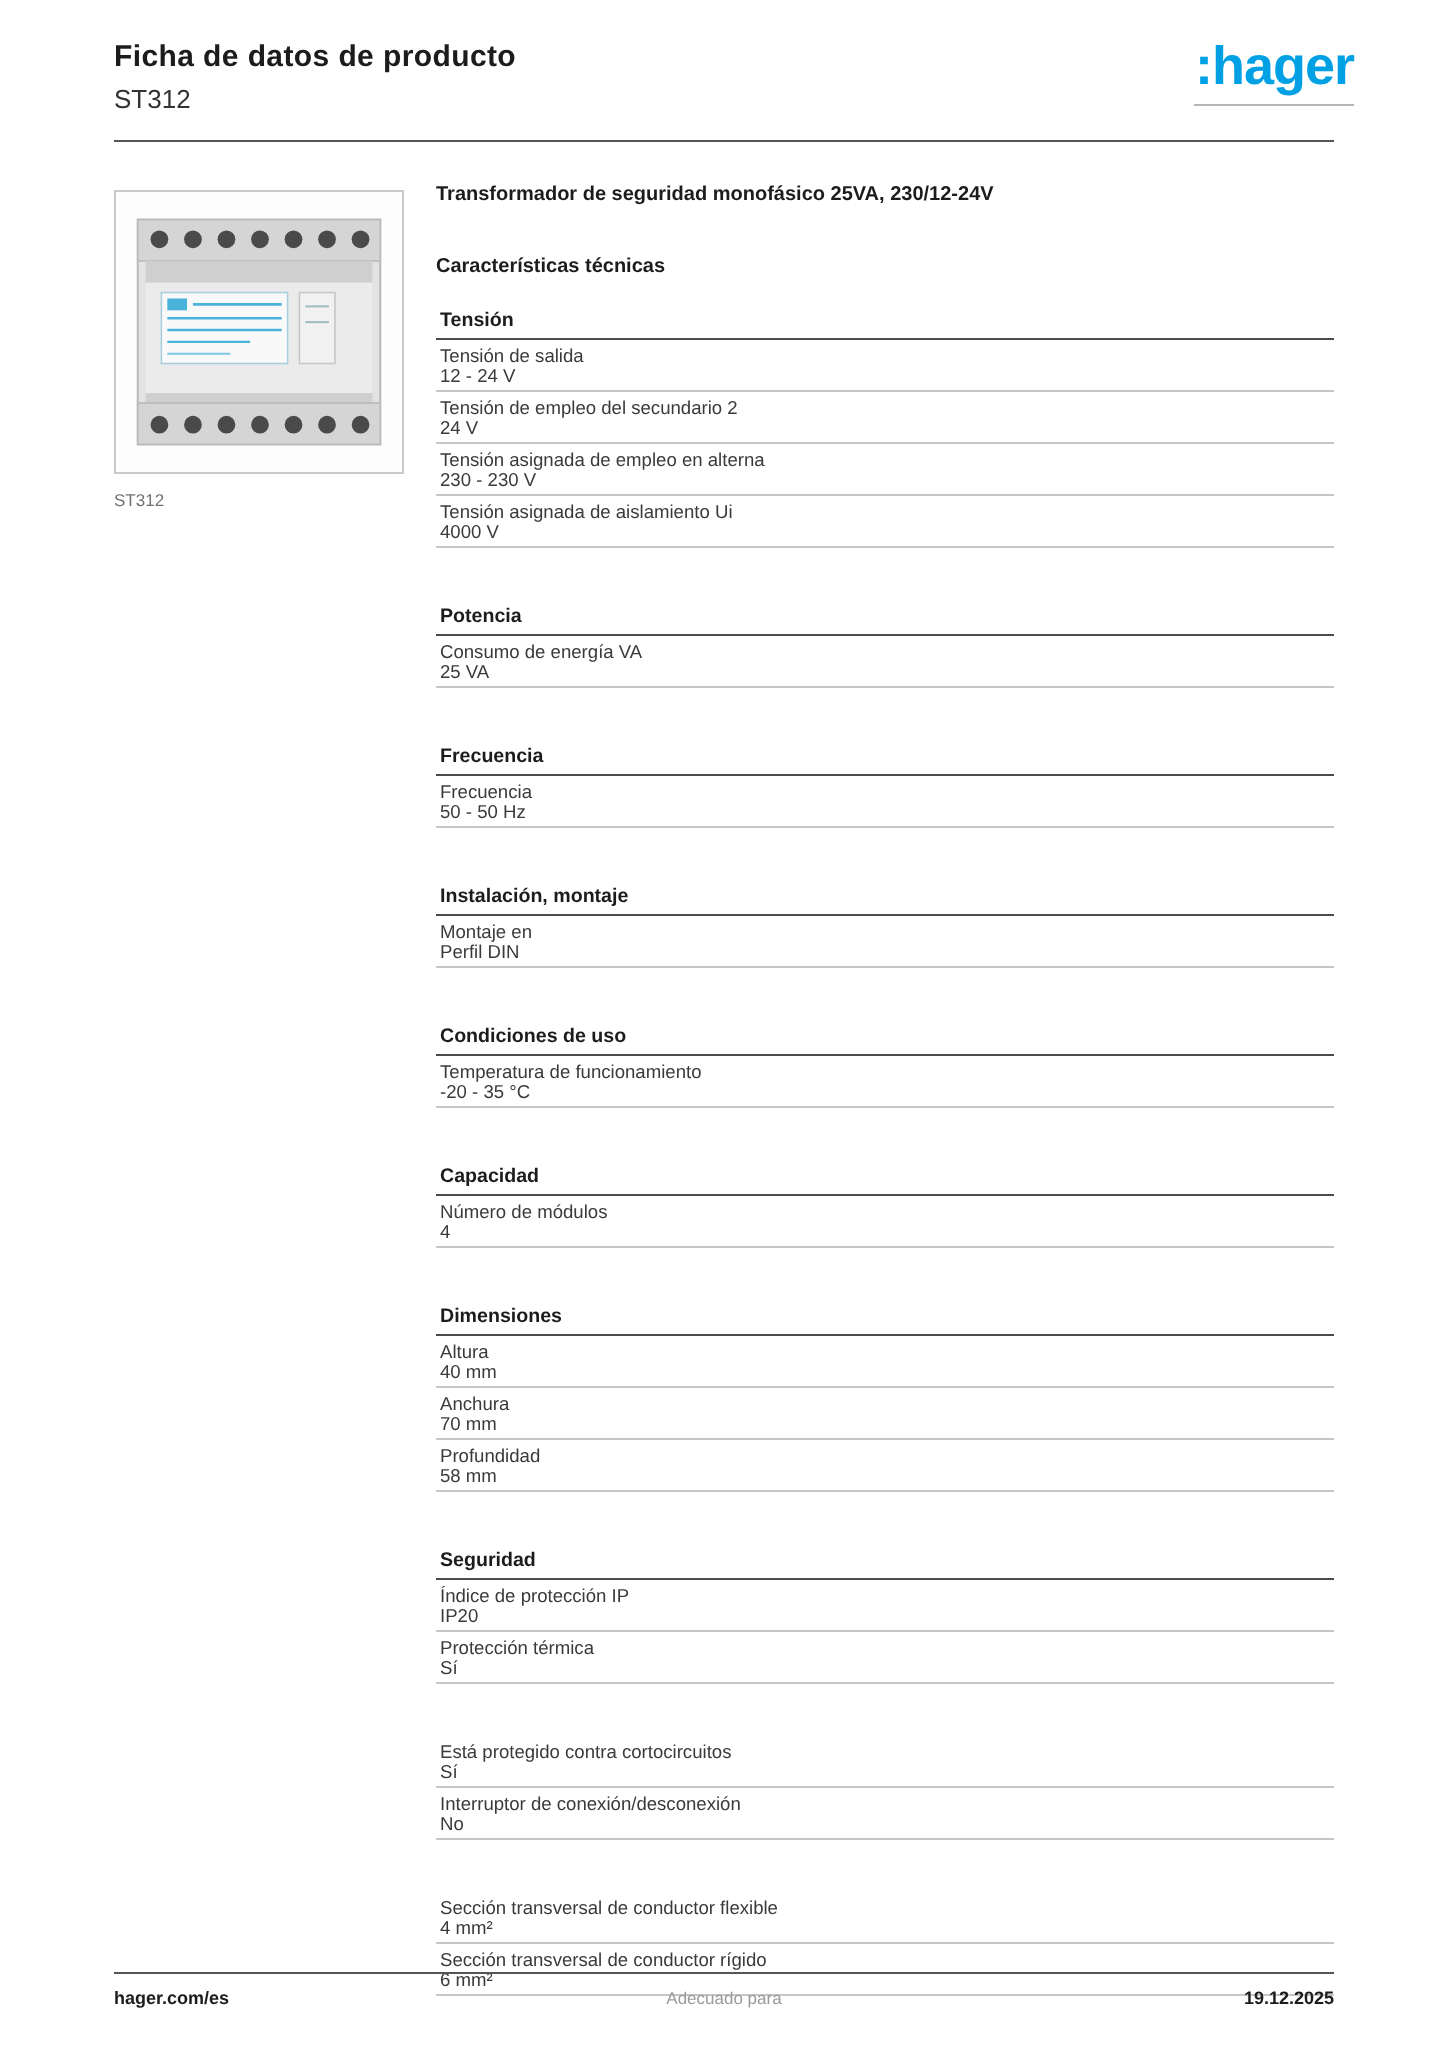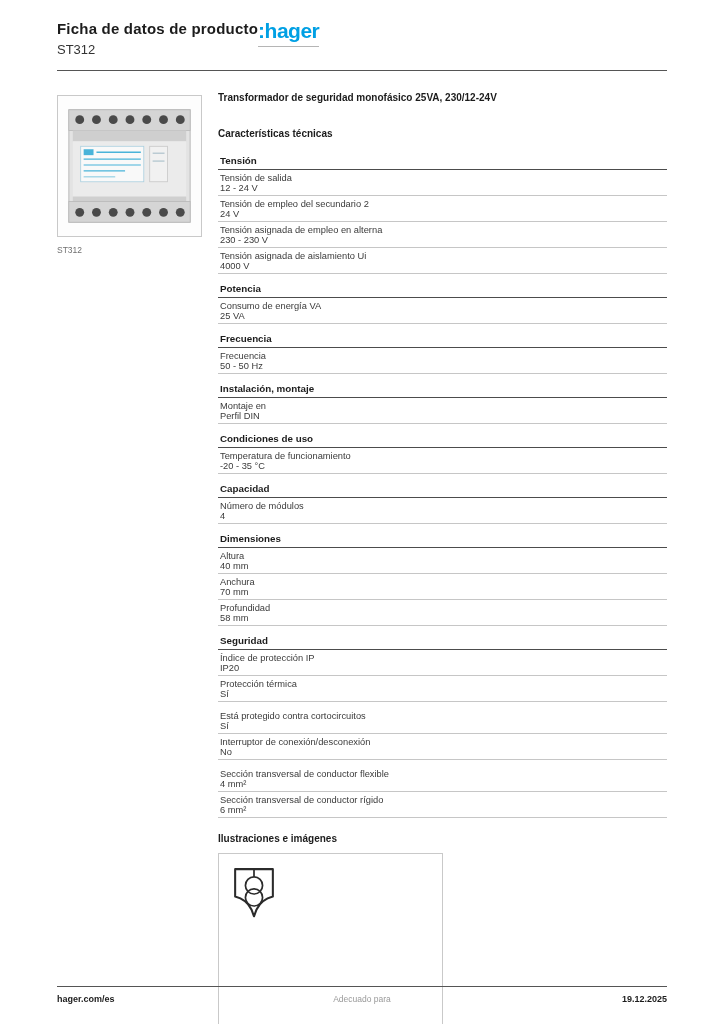--- a/index.html
+++ b/index.html
@@ -1,38 +1,38 @@
 <!DOCTYPE html>
 <html><head>
 <meta charset="utf-8">
 <style>
   * { margin:0; padding:0; box-sizing:border-box; }
   html,body { background:#ffffff; }
   body { font-family:"Liberation Sans", sans-serif; color:#2e2e2e; }
   .page { position:relative; width:724px; height:1024px; background:#ffffff; overflow:hidden; }
 
   
-  .header { position:absolute; top:20px; left:57px; right:73px; display:flex; justify-content:flex-start; align-items:flex-start; }
+  .header { position:absolute; top:20px; left:57px; right:47px; display:flex; justify-content:space-between; align-items:flex-start; }
   .page-title { font-size:15px; font-weight:bold; color:#1c1c1c; letter-spacing:0.2px; }
   .product-code { font-size:13px; color:#333; margin-top:5px; }
-  .brand { font-size:21px; font-weight:bold; letter-spacing:-0.5px; line-height:1; padding-bottom:5px; border-bottom:1px solid #b5b5b5; }
+  .brand { font-size:27px; font-weight:bold; letter-spacing:-0.5px; line-height:1; padding-bottom:5px; border-bottom:1px solid #b5b5b5; }
   .header-rule { position:absolute; top:70px; left:57px; right:57px; border-top:1px solid #555; }
 
   
   .left-col { position:absolute; top:95px; left:57px; width:145px; }
   .image-frame { width:145px; height:142px; border:1px solid #c9c9c9; background:#fdfdfd; }
   .image-frame svg { display:block; width:100%; height:100%; }
   .image-caption { margin-top:8px; font-size:8.5px; color:#707070; }
 
   
   .right-col { position:absolute; top:92px; left:218px; width:449px; }
   .product-title { font-size:10px; font-weight:bold; color:#1c1c1c; }
   .specs-heading { font-size:10px; font-weight:bold; color:#1c1c1c; margin-top:25px; }
   .sections { margin-top:13px; }
-  .spec-section { margin-bottom:6px; }
+  .spec-section { margin-bottom:26px; }
   .section-title { font-size:9.8px; font-weight:bold; color:#1c1c1c; padding:3px 2px 3px 2px; border-bottom:1px solid #4c4c4c; }
   .spec-row { display:flex; justify-content:space-between; align-items:baseline; font-size:9.3px; color:#3a3a3a; padding:3px 2px 2px 2px; border-bottom:1px solid #c6c6c6;flex-direction:column; }
   .spec-label { text-align:left; }
   .spec-value { text-align:right; white-space:nowrap; }
 
   
   .illus-heading { font-size:10px; font-weight:bold; color:#1c1c1c; margin-top:15px; }
   .illus-box { margin-top:9px; width:225px; height:226px; border:1px solid #c9c9c9; background:#ffffff; padding:11px; }
   .illus-box svg { width:48px; height:58px; display:block; }
 

